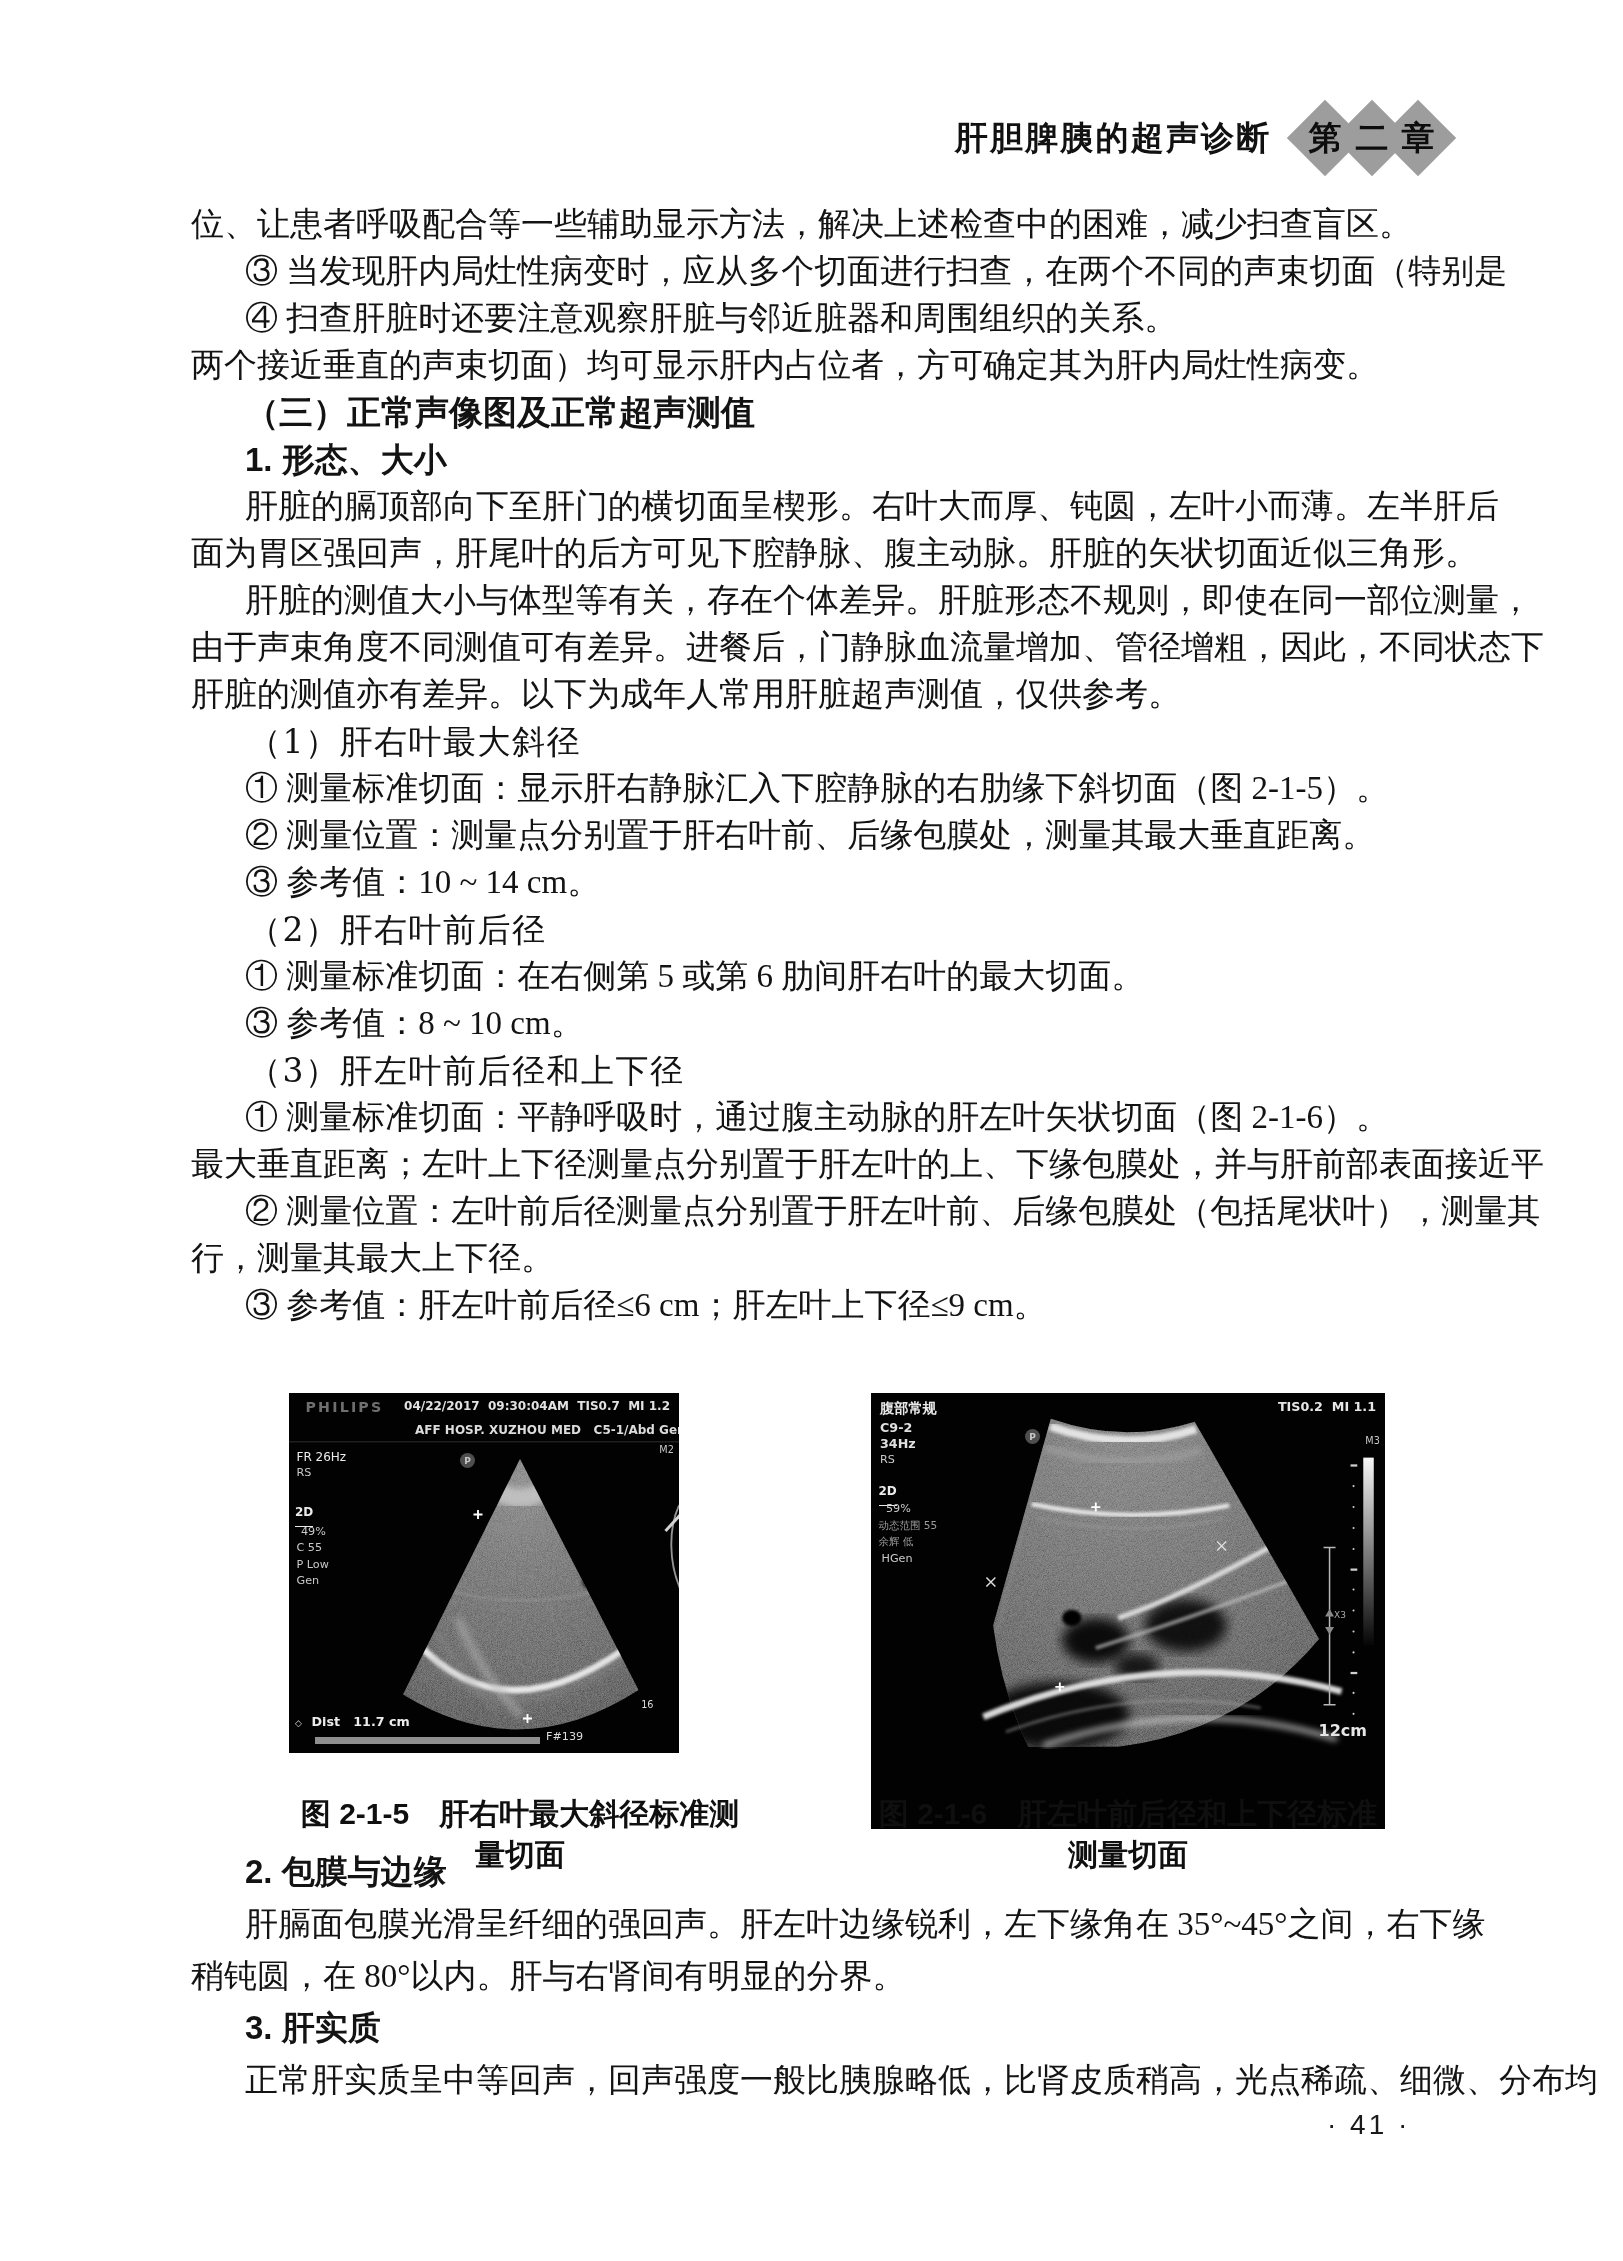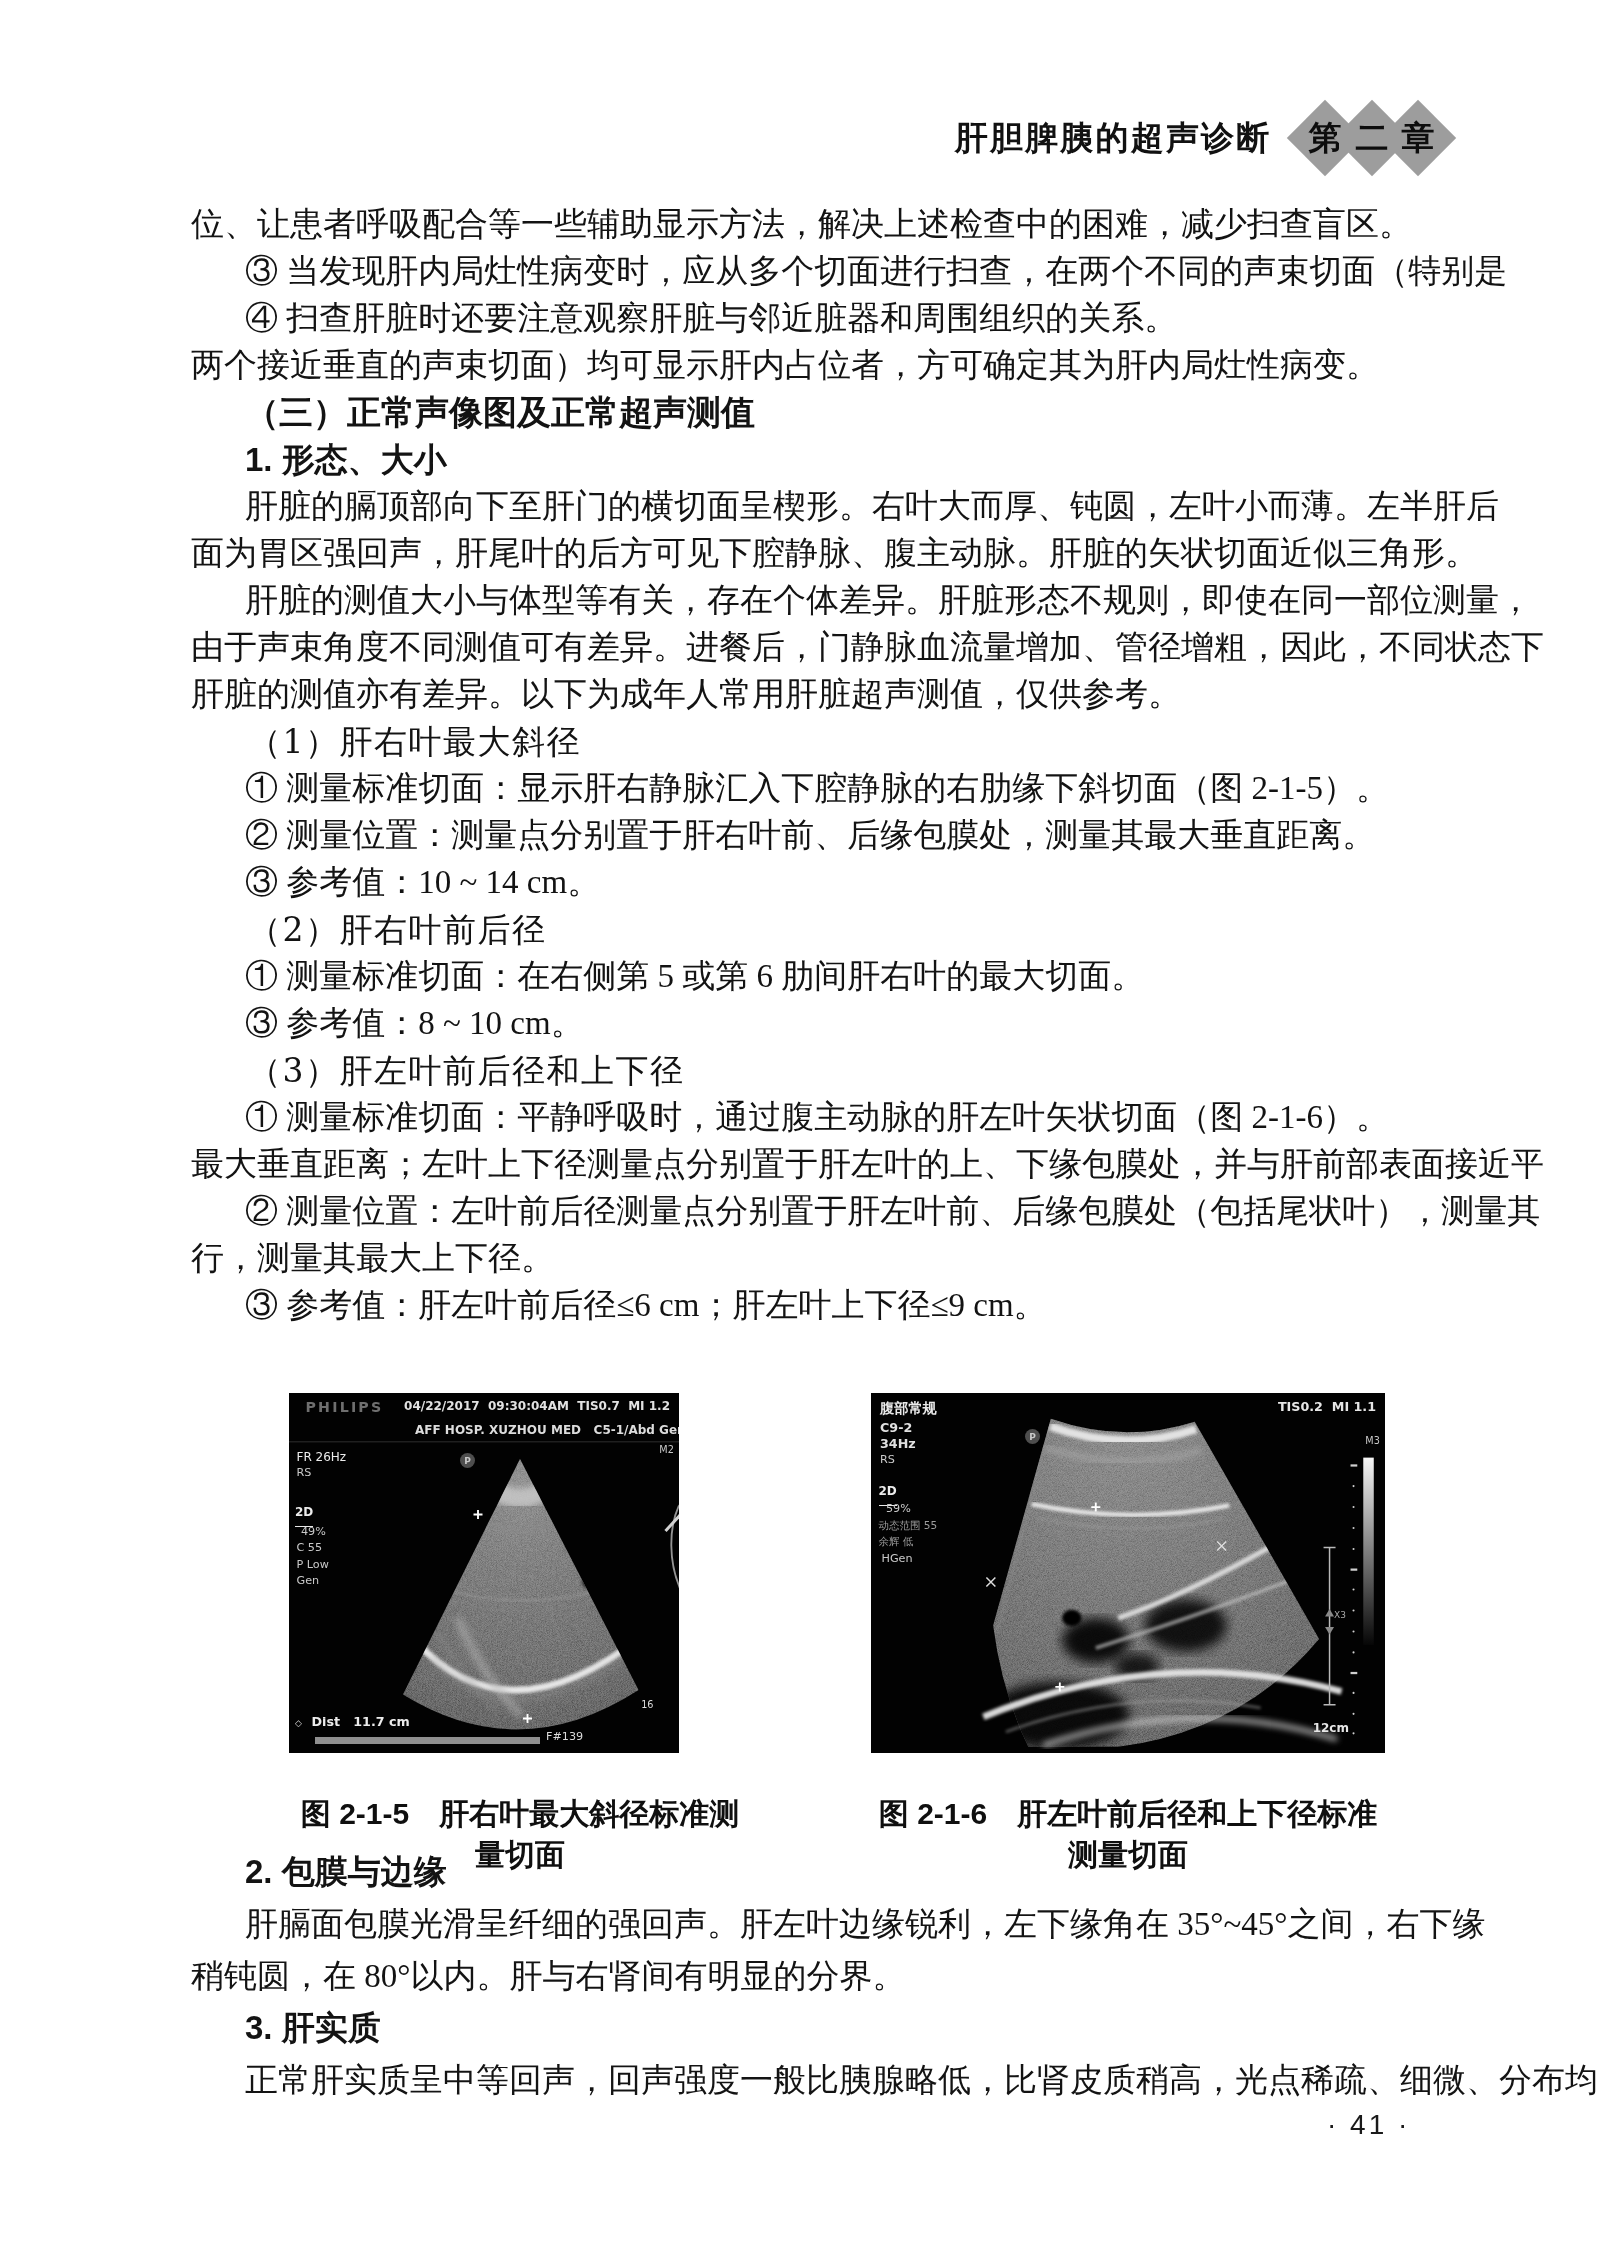--- a/index.html
+++ b/index.html
@@ -23,21 +23,21 @@
   #body-bottom .tl{height:52px;line-height:52px;}
   .ind{text-indent:54px;}
   .cont{text-indent:0;}
   .h2{font-family:"Liberation Sans","DejaVu Sans",sans-serif;font-weight:700;font-size:34px;text-indent:54px;}
   .h3{font-family:"Liberation Sans","DejaVu Sans",sans-serif;font-weight:600;font-size:33px;text-indent:54px;}
   .kai{font-family:"DejaVu Serif","Liberation Serif",serif;text-indent:57px;letter-spacing:1.5px;}
 
   
   .fig{position:absolute;background:#020202;overflow:hidden;}
   #fig1{left:289px;top:1393px;width:390px;height:360px;}
-  #fig2{left:871px;top:1393px;width:514px;height:360px;}
+  #fig2{left:871px;top:1393px;width:514px;height:436px;}
   .fig svg{position:absolute;left:0;top:0;}
   .ol{position:absolute;font-family:"DejaVu Sans","Liberation Sans",sans-serif;color:#ddd;white-space:pre;}
   .b{font-weight:bold;}
   .u{border-bottom:1.5px solid #e8e8e8;padding-bottom:7px;text-align:center;}
   .plogo{width:15px;height:15px;border-radius:50%;background:#4e4e4e;color:#c9c9c9;
          display:flex;align-items:center;justify-content:center;font-size:9px;font-weight:bold;}
   .hbar{position:absolute;left:26px;top:344px;width:225px;height:6.7px;background:#8f8f8f;}
 
   .caption{position:absolute;top:1794px;text-align:center;
            font-family:"Liberation Sans","DejaVu Sans",sans-serif;font-weight:700;font-size:30px;color:#0f0f0f;}
@@ -285,21 +285,21 @@
   <span class="ol" style="left:9px;top:60px;font-size:11.2px;color:#c9c9c9">RS</span>
   <span class="ol u b" style="left:7.5px;top:91px;font-size:12px;color:#ececec">2D</span>
   <span class="ol" style="left:15px;top:109px;font-size:11.2px;color:#c9c9c9">59%</span>
   <span class="ol" style="left:7.5px;top:126px;font-size:10.5px;color:#9c9c9c">动态范围 55</span>
   <span class="ol" style="left:7.5px;top:142px;font-size:10.5px;color:#9c9c9c">余辉 低</span>
   <span class="ol" style="left:10.5px;top:159px;font-size:11.2px;color:#c9c9c9">HGen</span>
   <span class="ol b" style="right:9px;top:6px;font-size:12.7px;color:#e6e6e6">TIS0.2  MI 1.1</span>
   <span class="ol" style="right:5.2px;top:42px;font-size:9.7px;color:#c9c9c9">M3</span>
   <span class="ol plogo" style="left:154px;top:36px">P</span>
   <span class="ol" style="right:39px;top:217px;font-size:9px;color:#a8a8a8">X3</span>
-  <span class="ol b" style="right:36px;top:328px;font-size:12px;color:#e6e6e6">12cm</span>
+  <span class="ol b" style="right:18px;top:328px;font-size:16px;color:#e6e6e6">12cm</span>
 </div>
 
 <div class="caption" id="cap1">图 2-1-5　肝右叶最大斜径标准测量切面</div>
 <div class="caption" id="cap2">图 2-1-6　肝左叶前后径和上下径标准测量切面</div>
 
 <div id="body-bottom" class="textblock">
     <div class="tl h3">2. 包膜与边缘</div>
     <div class="tl ind">肝膈面包膜光滑呈纤细的强回声。肝左叶边缘锐利，左下缘角在 35°~45°之间，右下缘</div>
     <div class="tl cont">稍钝圆，在 80°以内。肝与右肾间有明显的分界。</div>
     <div class="tl h3">3. 肝实质</div>

